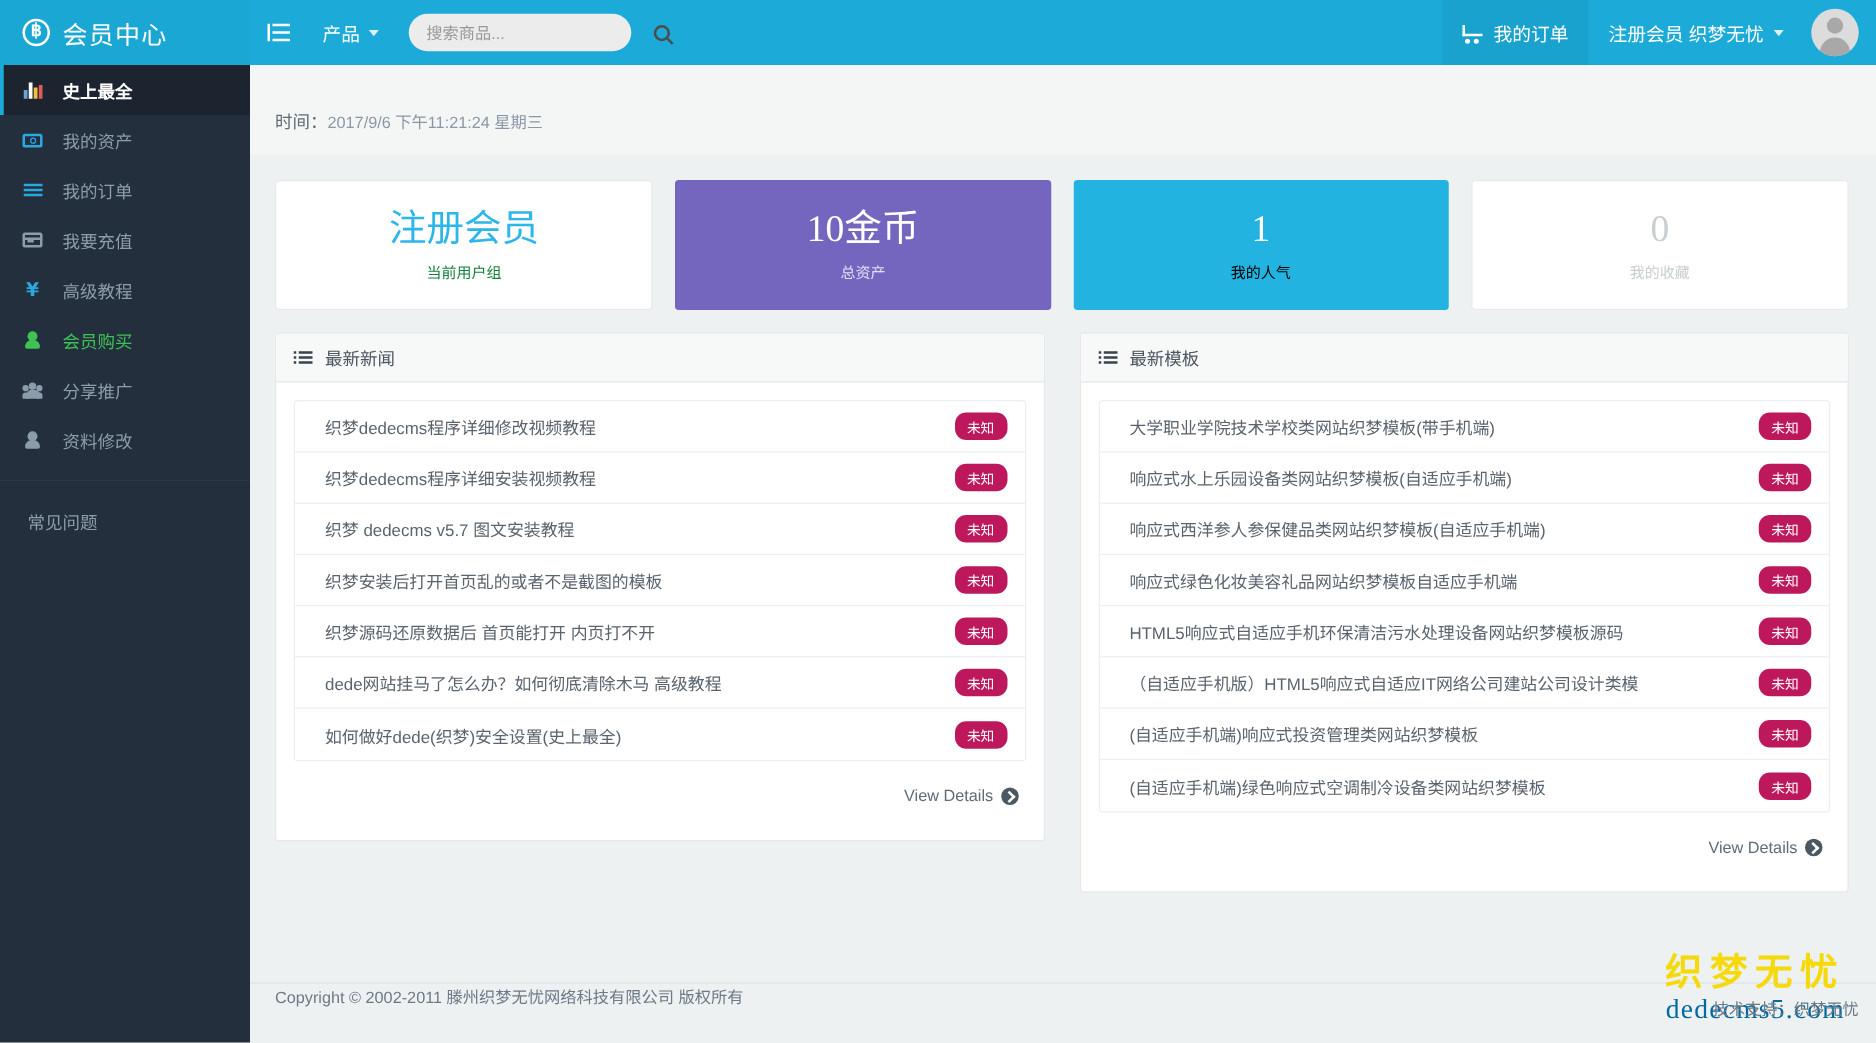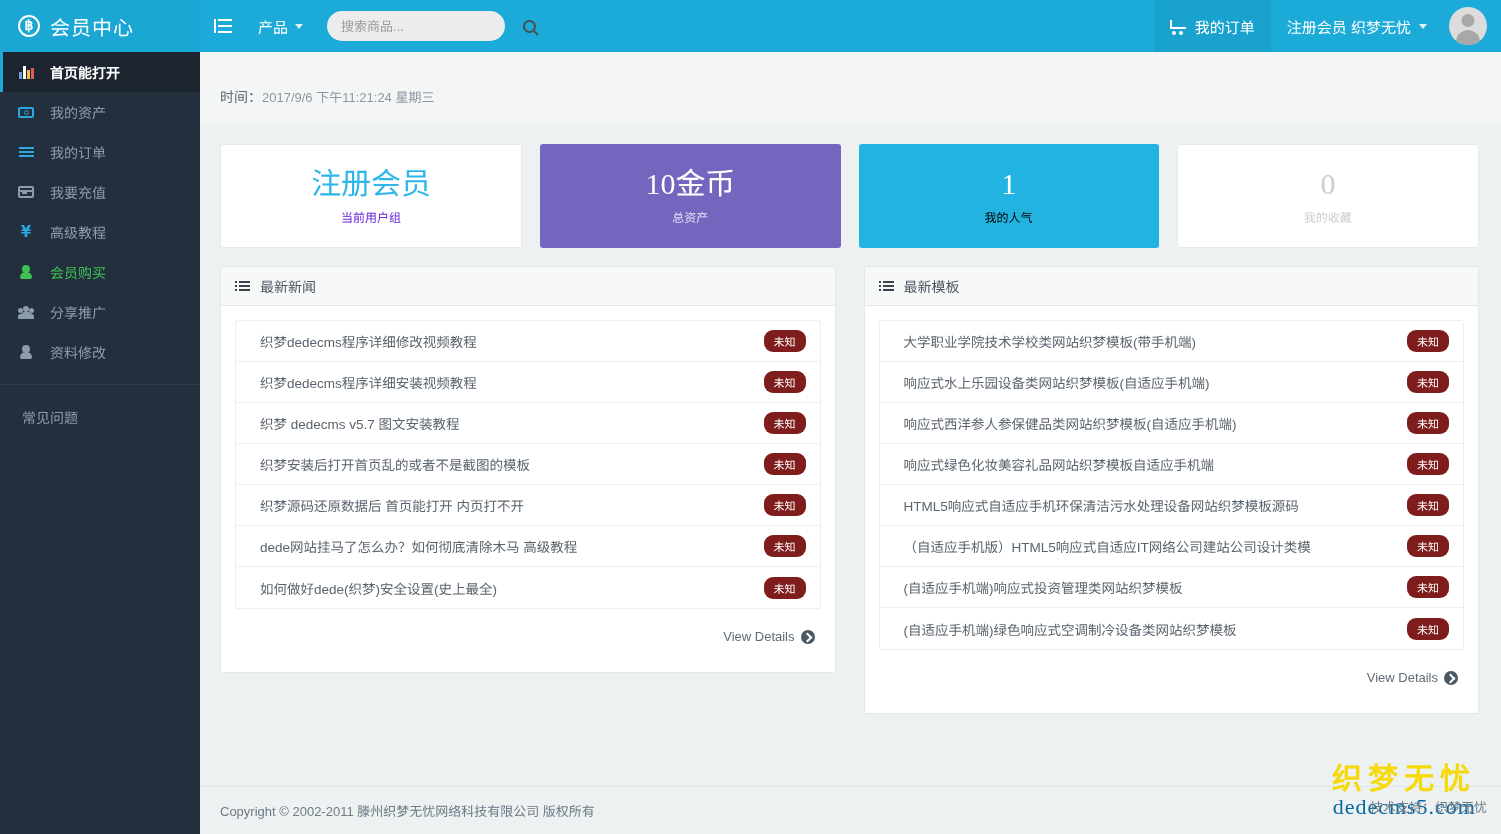--- a/index.html
+++ b/index.html
@@ -111,47 +111,47 @@
   .greet-title { font-size:23px; color:#6d7a86; font-weight:normal; }
   .greet-time { margin-top:12px; font-size:13px; color:#8b98a4; }
   .greet-time .gt-label { color:#5f6b76; font-size:14px; }
 
   
   .cards { display:flex; gap:18px; padding:20px 22px 0 20px; }
   .card { flex:1; height:104px; border-radius:3px; display:flex; flex-direction:column; align-items:center; justify-content:center; }
   .card.white { background:#ffffff; border:1px solid #e6eaec; }
   .card-num { font-size:30px; line-height:1.15; font-family:"Liberation Serif","DejaVu Serif",serif; }
   .card-lbl { font-size:12px; margin-top:6px; }
-  .card.c1 .card-num { color:#2cb6ea; } .card.c1 .card-lbl { color:#6d28d9; }
+  .card.c1 .card-num { color:#2cb6ea; } .card.c1 .card-lbl { color:#15803d; }
   .card.c2 { background:#7466bf; } .card.c2 .card-num { color:#ffffff; } .card.c2 .card-lbl { color:#e3dff4; }
   .card.c3 { background:#22b3e0; } .card.c3 .card-num { color:#ffffff; } .card.c3 .card-lbl { color:#000000; }
   .card.c4 .card-num { color:#c9ced2; } .card.c4 .card-lbl { color:#c9ced2; }
 
   
   .panels { display:flex; gap:28px; padding:18px 22px 0 20px; align-items:flex-start; }
   .panel { flex:1; background:#ffffff; border:1px solid #e3e8ea; border-radius:3px; }
   .panel-head { height:39px; background:#f7f9f9; border-bottom:1px solid #e3e8ea; display:flex; align-items:center; gap:10px; padding-left:14px; }
   .panel-title { font-size:14px; color:#4a5560; }
   .ic-listdark { width:15px; height:11px; position:relative; }
   .ic-listdark i { position:absolute; left:4px; width:11px; height:2px; background:#39434d; }
   .ic-listdark i:nth-child(1){ top:0; } .ic-listdark i:nth-child(2){ top:4px; } .ic-listdark i:nth-child(3){ top:8px; }
   .ic-listdark:before{ content:""; position:absolute; left:0; top:0; width:2px; height:2px; background:#39434d;
                        box-shadow:0 4px 0 #39434d, 0 8px 0 #39434d; }
   .panel-body { padding:14px; }
   .lst { border:1px solid #eceff0; border-radius:3px; }
   .lst-row { height:41px; display:flex; align-items:center; justify-content:space-between; padding:0 14px 0 24px; border-bottom:1px solid #eceff0; }
   .lst-row:last-child { border-bottom:none; }
   .lst-text { font-size:13.5px; color:#5a646e; }
-  .badge { background:#7f1d1d; color:#ffffff; font-size:11px; border-radius:9px; padding:3px 10px; flex:none; margin-left:12px; }
+  .badge { background:#be185d; color:#ffffff; font-size:11px; border-radius:9px; padding:3px 10px; flex:none; margin-left:12px; }
   .view-details { text-align:left; padding:20px 6px 14px 0; font-size:13px; color:#5f6b76; display:flex; align-items:center; justify-content:flex-end; gap:6px; cursor:pointer; }
   .arrow-circ { width:14px; height:14px; border-radius:50%; background:#4c5861; position:relative; flex:none; }
   .arrow-circ:after{ content:""; position:absolute; left:3px; top:4px; width:5px; height:5px; border-top:2px solid #fff; border-right:2px solid #fff; transform:rotate(45deg); }
 
   
-  .footer { position:absolute; left:200px; bottom:0; width:1301px; height:48px; border-top:1px solid #dfe4e6; background:#eef1f2; display:flex; align-items:center; }
+  .footer { position:absolute; left:200px; bottom:0; width:1301px; height:48px; border-top:1px solid #dfe4e6; background:#eef1f2; display:flex; }
   .copyright { font-size:13px; color:#6d7a86; padding-left:20px; }
 
   
   .watermark { position:absolute; right:25px; bottom:16px; text-align:right; pointer-events:none; user-select:none; }
   .wm-cn { color:#f5d90a; font-size:30px; font-weight:bold; letter-spacing:6px; font-family:"Liberation Serif",serif; line-height:1; }
   .wm-en { color:#0369a1; font-size:22px; font-family:"Liberation Serif",serif; line-height:1; margin-top:2px; letter-spacing:1px; }
   .wm-sup { position:absolute; right:14px; bottom:18px; font-size:13px; color:#6d7a86; white-space:nowrap; }
 </style>
 </head>
 <body>
@@ -198,21 +198,21 @@
 <div class="sidebar">
   <div class="side-item active">
     <span class="si-icon">
       <span class="ic-bars">
           <i></i>
           <i></i>
           <i></i>
           <i></i>
         </span>
     </span>
-    <span>首页能打开</span>
+    <span>史上最全</span>
   </div>
   <div class="side-item">
     <span class="si-icon">
       <span class="ic-money">
           <span></span>
         </span>
     </span>
     <span>我的资产</span>
   </div>
   <div class="side-item">

